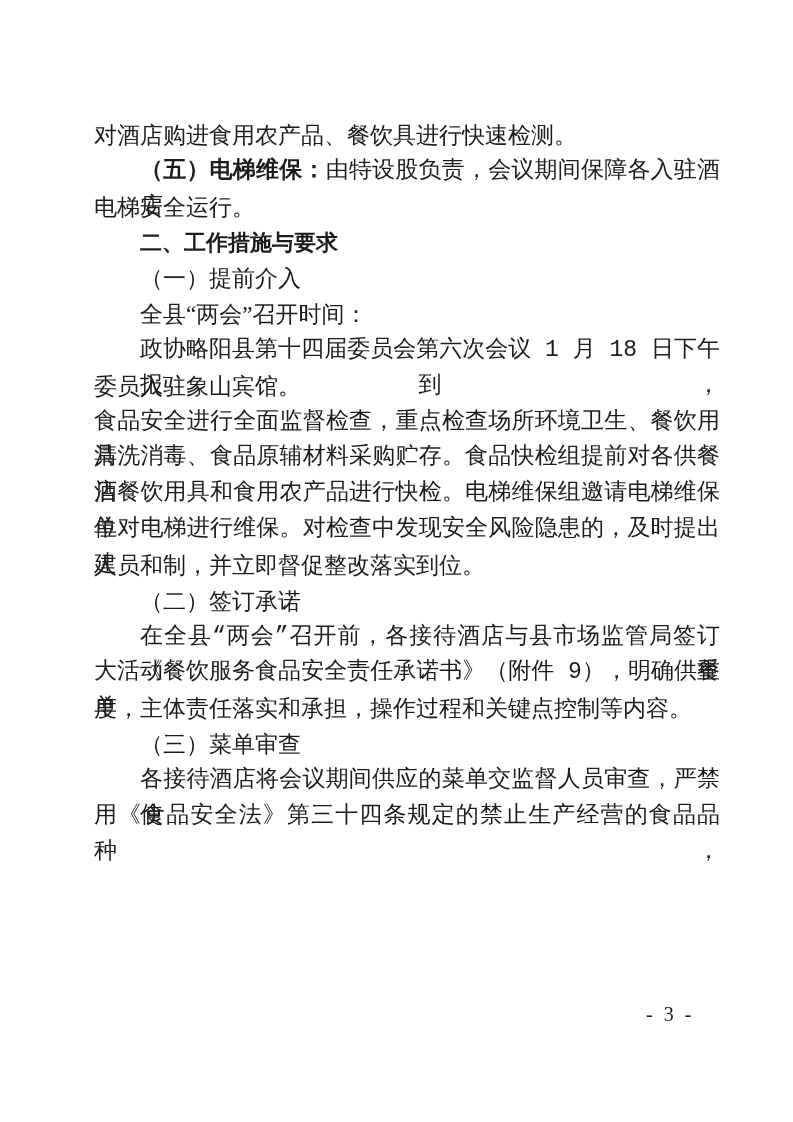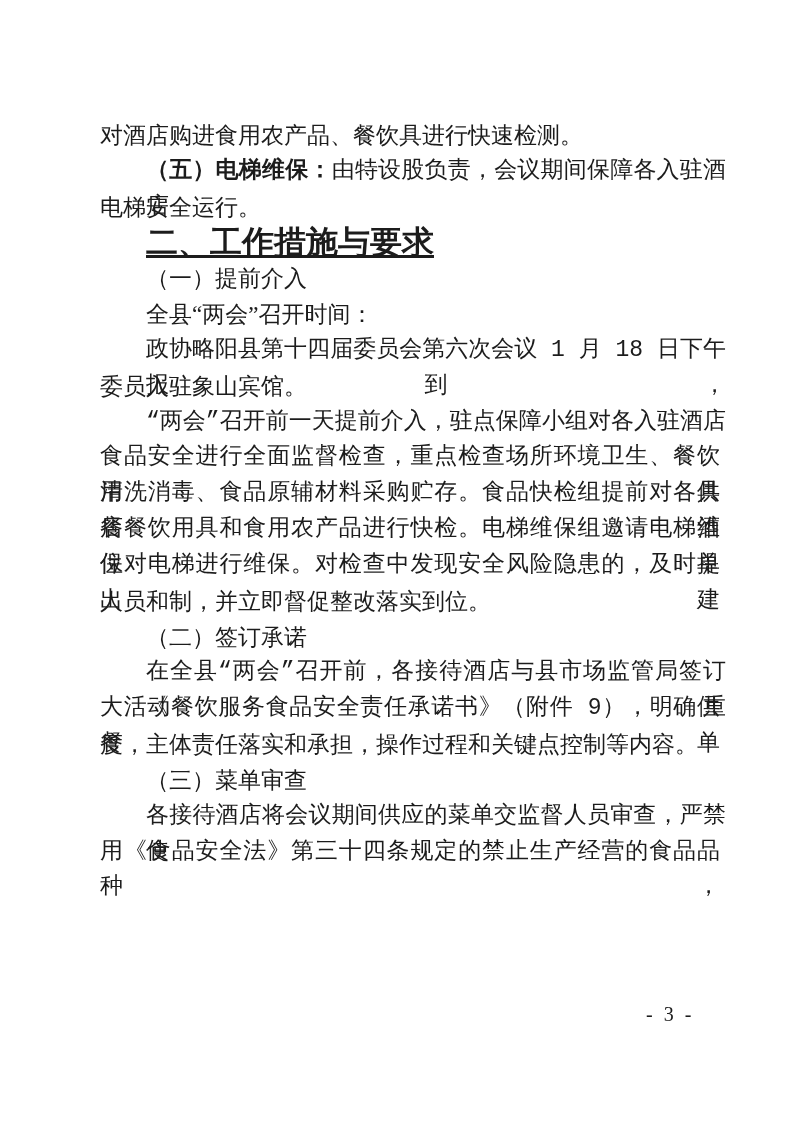--- a/index.html
+++ b/index.html
@@ -21,42 +21,40 @@
     left: 94px;
     top: 118px;
     width: 626px;
   }
   .line {
     font-size: 23px;
     height: 35.83px;
     line-height: 35.83px;
     white-space: nowrap;
     overflow: visible;
-    margin-left: 6px;
   }
   
   .line.fill {
     white-space: normal;
     text-align: justify;
     text-align-last: justify;
     font-family: Liberation Mono, monospace;
   }
   
   .line.indent {
     padding-left: 46px;
   }
   .line.indent.fill {
     width: 580px;
   }
   
   .line.h2 {
     font-family: "Liberation Sans", "DejaVu Sans", sans-serif;
     font-weight: 700;
-    font-size: 32px;
-    text-decoration: underline;
+    font-size: 22px;
   }
   
   .line.sub {
     font-weight: 500;
   }
   
   .head5 {
     font-weight: 700;
   }
   .page-number {
@@ -85,21 +83,20 @@
     <div class="line indent sub">（一）提前介入</div>
 
     <div class="line indent">全县“两会”召开时间：</div>
 
     <div class="line indent fill">政协略阳县第十四届委员会第六次会议 1 月 18 日下午报到，</div>
 
     <div class="line">委员入驻象山宾馆。</div>
 
 
 
-    <div class="line indent fill">“两会”召开前一天提前介入，驻点保障小组对各入驻酒店</div>
     <div class="line fill">食品安全进行全面监督检查，重点检查场所环境卫生、餐饮用具</div>
     <div class="line fill">清洗消毒、食品原辅材料采购贮存。食品快检组提前对各供餐酒</div>
     <div class="line fill">店餐饮用具和食用农产品进行快检。电梯维保组邀请电梯维保单</div>
     <div class="line fill">位对电梯进行维保。对检查中发现安全风险隐患的，及时提出建</div>
     <div class="line">人员和制，并立即督促整改落实到位。</div>
 
     <div class="line indent sub">（二）签订承诺</div>
 
     <div class="line indent fill">在全县“两会”召开前，各接待酒店与县市场监管局签订《重</div>
     <div class="line fill">大活动餐饮服务食品安全责任承诺书》（附件 9），明确供餐单</div>

